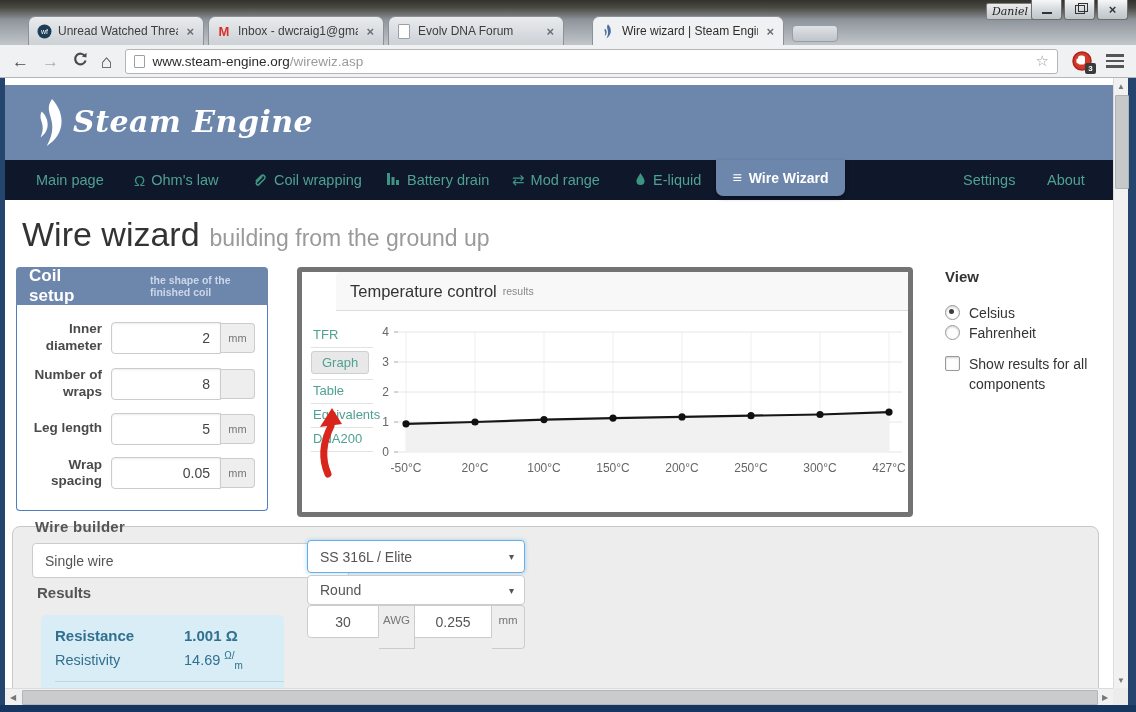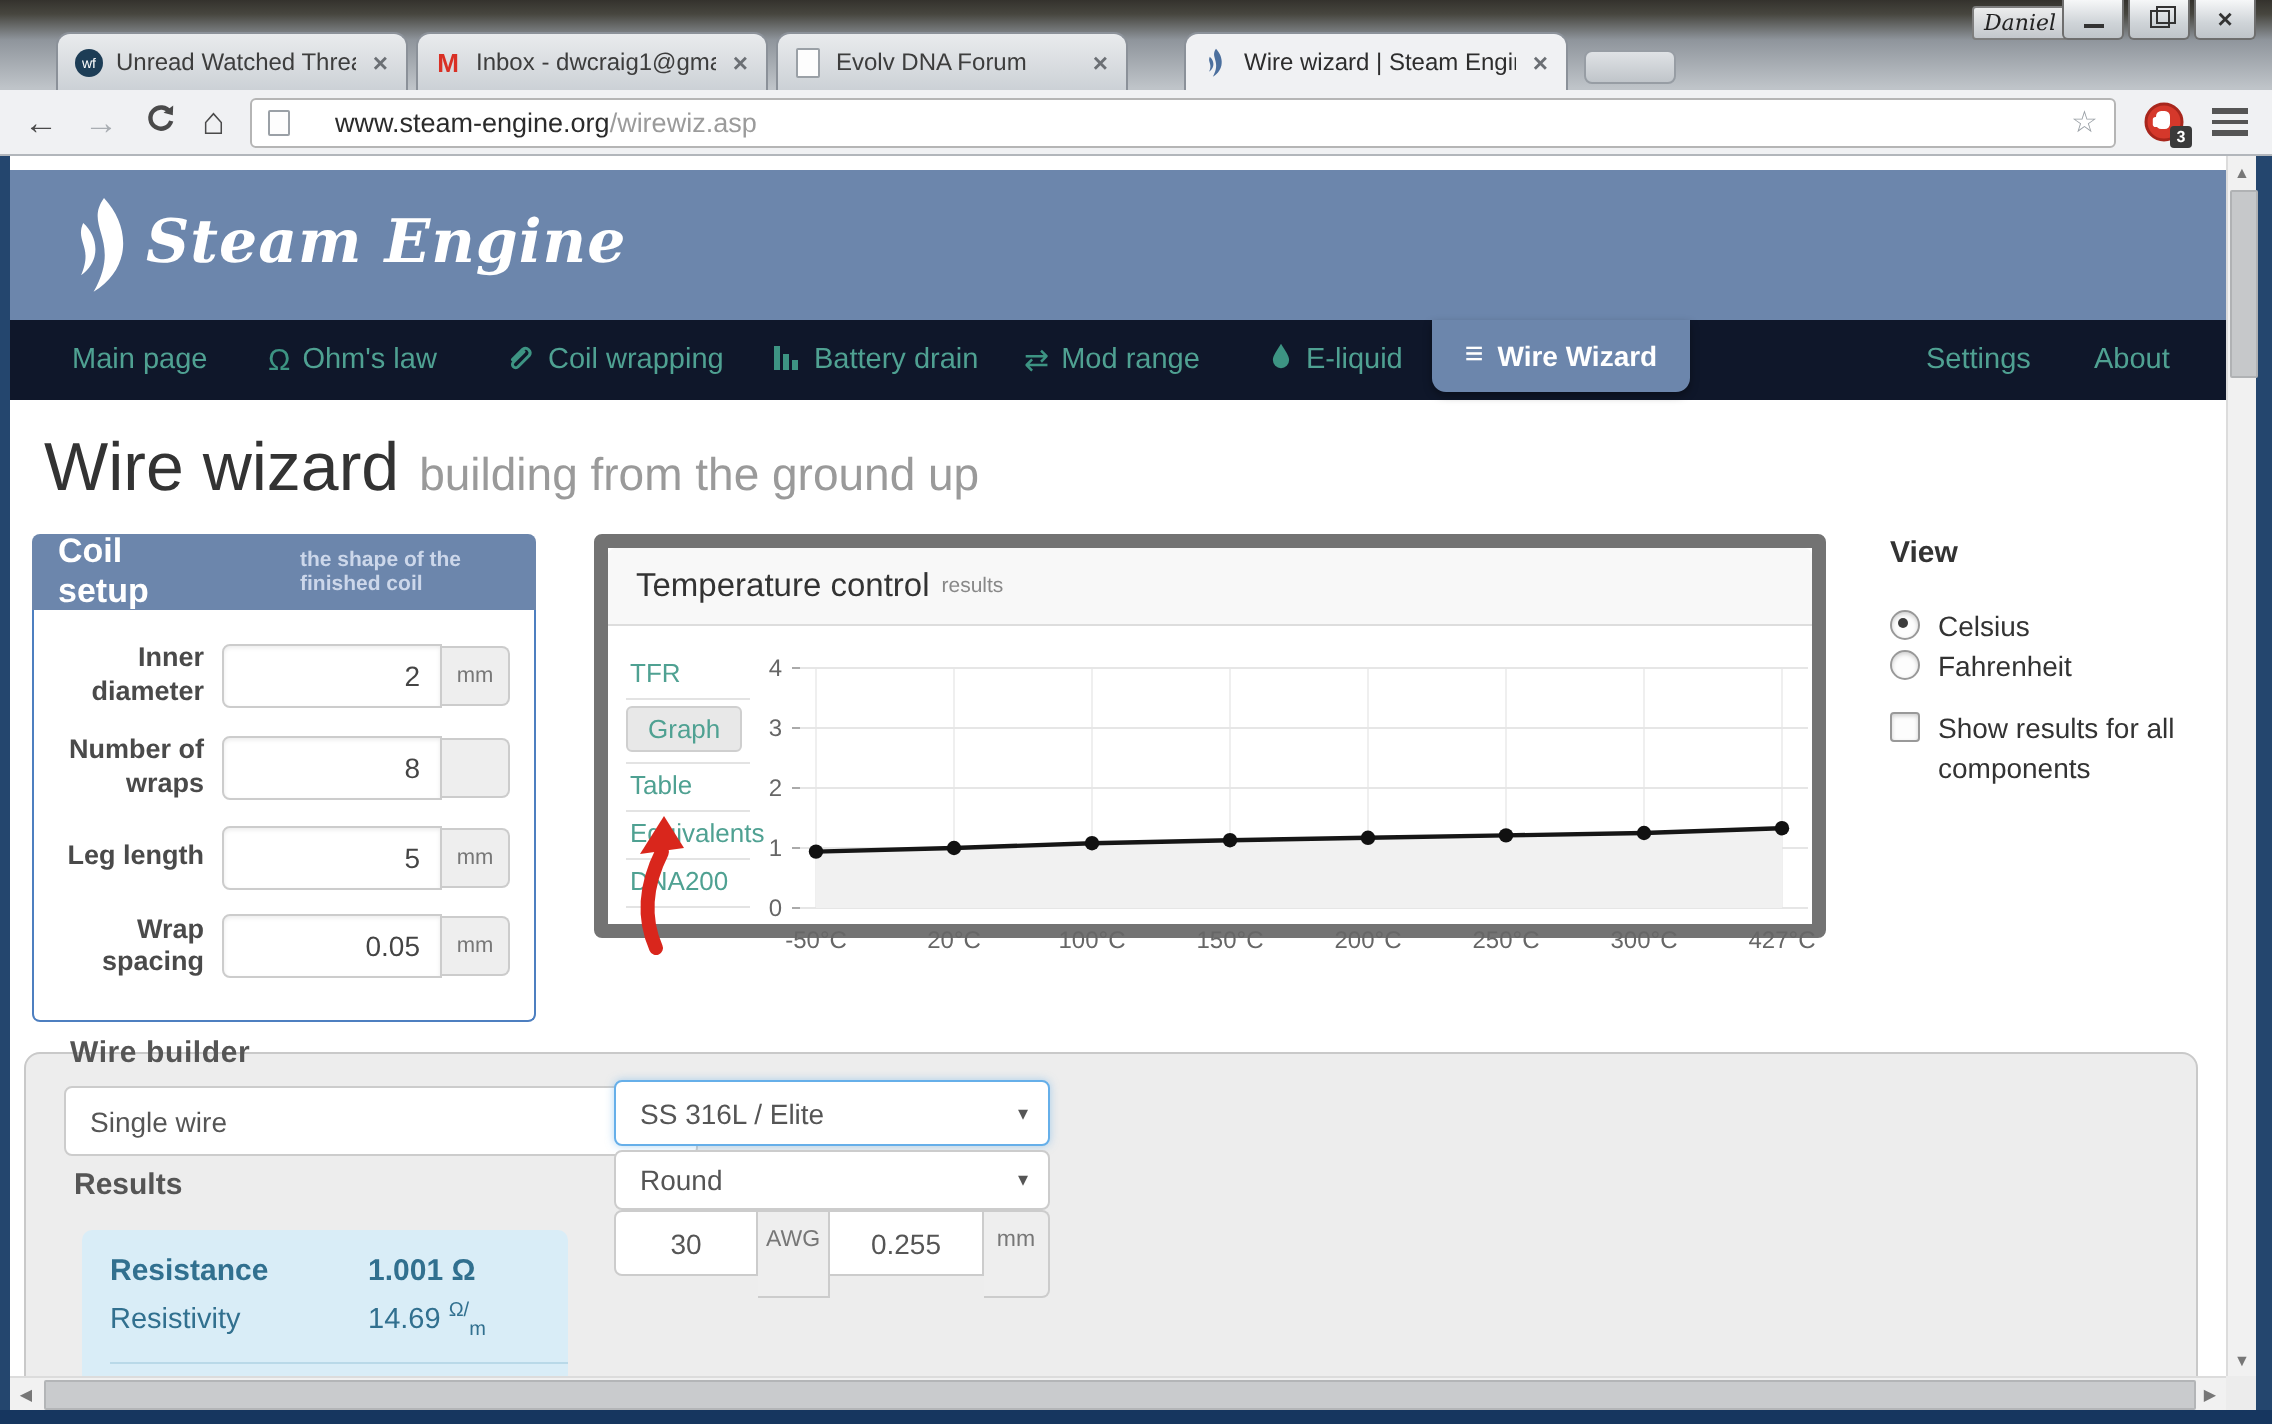--- a/index.html
+++ b/index.html
@@ -82,21 +82,21 @@
   .coil-hdr .t{color:#fff;font-weight:bold;font-size:17px;}
   .coil-hdr .s{color:#ccd7ea;font-size:10.5px;font-weight:bold;margin-left:48px;}
   .coil-body{border:1px solid #4d7fc0;border-top:none;border-radius:0 0 4px 4px;padding:16px 12px 8px 0;}
   .frow{display:flex;align-items:center;justify-content:flex-end;margin-bottom:12px;}
   .flabel{width:78px;text-align:right;font-weight:bold;font-size:13.5px;color:#4a4a4a;line-height:1.25;margin-right:9px;}
   .finput{width:96px;height:28px;border:1px solid #ccc;border-radius:4px 0 0 4px;text-align:right;
     padding-right:10px;font-size:14px;color:#444;outline:none;box-shadow:inset 0 1px 2px rgba(0,0,0,.08);}
   .faddon{width:34px;height:30px;box-sizing:border-box;background:#eee;border:1px solid #ccc;border-left:none;
     border-radius:0 4px 4px 0;font-size:11px;color:#777;text-align:center;line-height:28px;}
   
-  .temp{position:absolute;left:292px;top:189px;width:616px;height:202px;border:7px solid #737373;border-radius:4px;box-sizing:border-box;}
+  .temp{position:absolute;left:292px;top:189px;width:616px;height:250px;border:5px solid #737373;border-radius:4px;box-sizing:border-box;padding-left:34px;}
   .temp-hdr{height:38px;background:#f8f8f8;border-bottom:1px solid #ddd;border-radius:4px 4px 0 0;
     display:flex;align-items:center;gap:6px;padding-left:14px;}
   .temp-hdr .t{font-size:16.5px;color:#333;}
   .temp-hdr .s{font-size:10.5px;color:#888;}
   .tc-side{position:absolute;left:9px;top:52px;width:62px;font-size:13px;}
   .sb-item{padding:3px 0 5px 2px;border-bottom:1px solid #e3e3e3;color:#4fa192;}
   .sb-btnwrap{border-bottom:1px solid #e3e3e3;padding:3px 0 5px;}
   .sb-btn{display:inline-block;background:#e8e8e8;border:1px solid #cfcfcf;border-radius:3px;
     padding:3px 10px;color:#4fa192;}
   #tc-chart{position:absolute;left:70px;top:42px;}
@@ -195,21 +195,21 @@
   <span class="tb-ico dis" style="font-weight:bold;">→</span>
   <span>
     <svg width="16" height="16" viewBox="0 0 16 16">
         <path d="M13 5.2 A5.3 5.3 0 1 0 13.6 9.5" fill="none" stroke="#4a4a4a" stroke-width="2.2"></path>
         <path d="M14.6 1.8 L14.4 6.6 L9.8 5.4 Z" fill="#4a4a4a"></path>
       </svg>
   </span>
   <span class="tb-ico" style="font-size:19px;">⌂</span>
   <div class="urlbox">
     <span class="fav-doc" style="width:9px;height:11px;"></span>
-    <span style="display:flex;margin-left:15px;">
+    <span style="display:flex;">
       <span class="url-host">www.steam-engine.org</span>
         <span class="url-path">/wirewiz.asp</span>
     </span>
     <span class="url-star">☆</span>
   </div>
   <span class="adblock">
     <svg width="22" height="22" viewBox="0 0 22 22">
         <circle cx="11" cy="11" r="9" fill="#d5382b" stroke="#a8261c" stroke-width="1.5"></circle>
         <rect x="7" y="5.5" width="7" height="9" rx="2.6" fill="#fff"></rect>
         <rect x="5.4" y="8.5" width="3" height="5" rx="1.4" fill="#fff"></rect>

